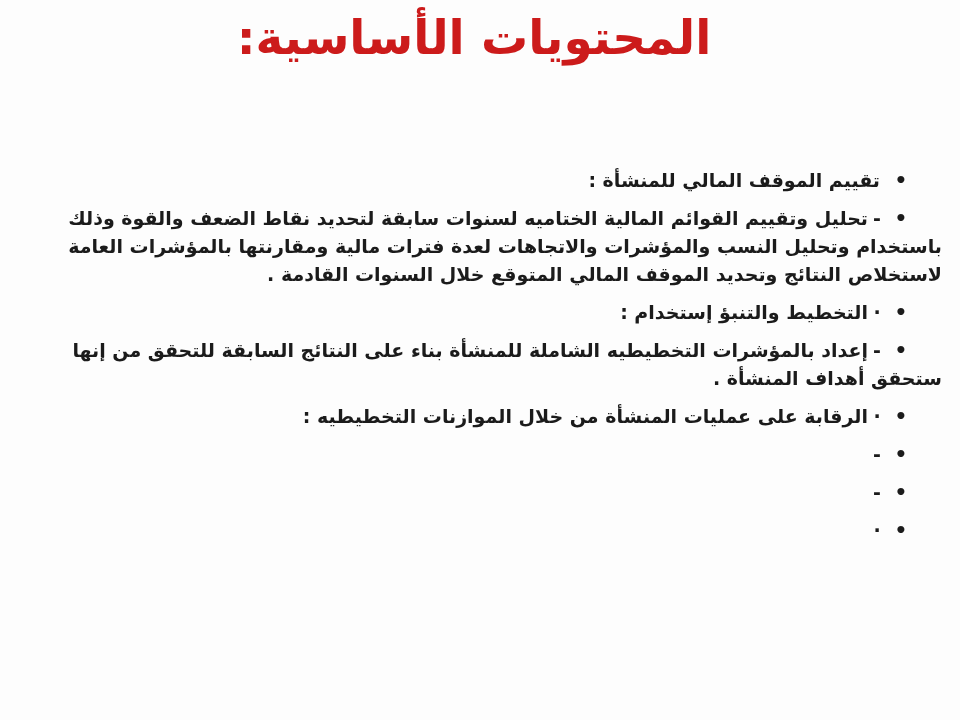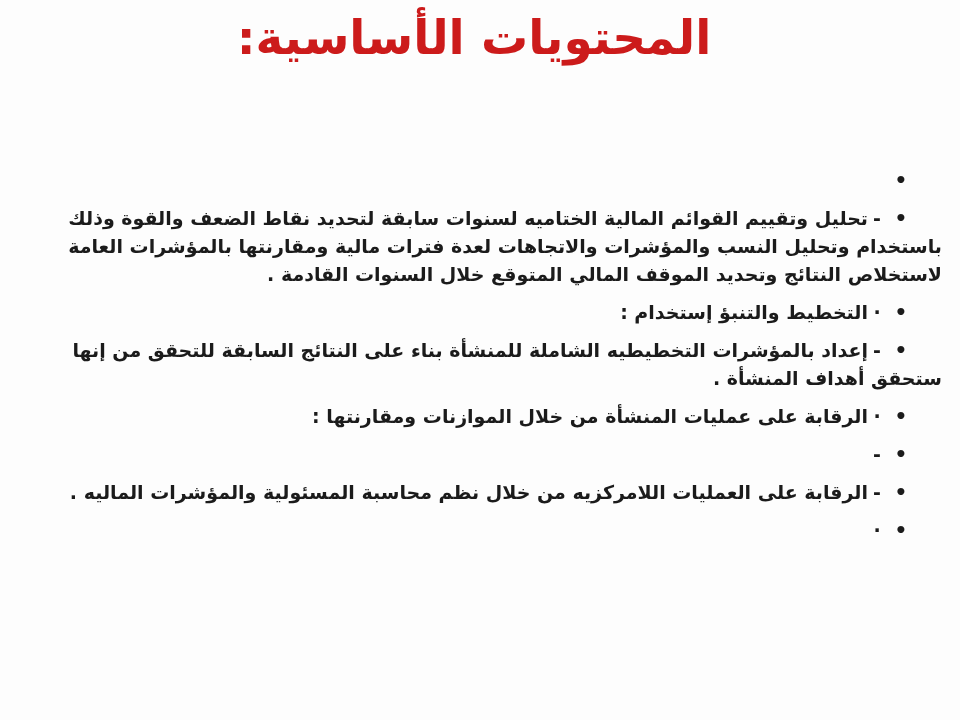--- a/index.html
+++ b/index.html
@@ -84,20 +84,21 @@
 <body>
 
 <div class="slide">
 
   <div class="slide-title">المحتويات الأساسية:</div>
 
   <div class="content">
 
     <div class="bullet-item no-sub">
       <span class="lvl1-marker">•</span>
+      <span class="bullet-text">تقييم الموقف المالي للمنشأة :</span>
     </div>
 
     <div class="bullet-item">
       <span class="lvl1-marker">•</span>
       <span class="lvl2-marker">-</span>
       <span class="bullet-text">تحليل وتقييم القوائم المالية الختاميه لسنوات سابقة لتحديد نقاط الضعف والقوة وذلك باستخدام وتحليل النسب والمؤشرات والاتجاهات لعدة فترات مالية ومقارنتها بالمؤشرات العامة  لاستخلاص النتائج وتحديد الموقف المالي المتوقع خلال السنوات القادمة .</span>
     </div>
 
     <div class="bullet-item">
       <span class="lvl1-marker">•</span>
@@ -107,32 +108,31 @@
 
     <div class="bullet-item">
       <span class="lvl1-marker">•</span>
       <span class="lvl2-marker">-</span>
       <span class="bullet-text">إعداد بالمؤشرات التخطيطيه الشاملة للمنشأة بناء على النتائج السابقة للتحقق من إنها ستحقق أهداف المنشأة .</span>
     </div>
 
     <div class="bullet-item">
       <span class="lvl1-marker">•</span>
       <span class="lvl2-marker">·</span>
-      <span class="bullet-text">الرقابة على عمليات المنشأة من خلال الموازنات ومقارنتها :</span>
+      <span class="bullet-text">الرقابة على عمليات المنشأة من خلال الموازنات التخطيطيه :</span>
     </div>
 
     <div class="bullet-item">
       <span class="lvl1-marker">•</span>
       <span class="lvl2-marker">-</span>
     </div>
 
     <div class="bullet-item">
       <span class="lvl1-marker">•</span>
       <span class="lvl2-marker">-</span>
-      <span class="bullet-text">الرقابة على العمليات اللامركزيه من خلال نظم محاسبة المسئولية والمؤشرات الماليه .</span>
     </div>
 
     <div class="bullet-item">
       <span class="lvl1-marker">•</span>
       <span class="lvl2-marker">·</span>
       <span class="bullet-text"></span>
     </div>
 
   </div>
 </div>

